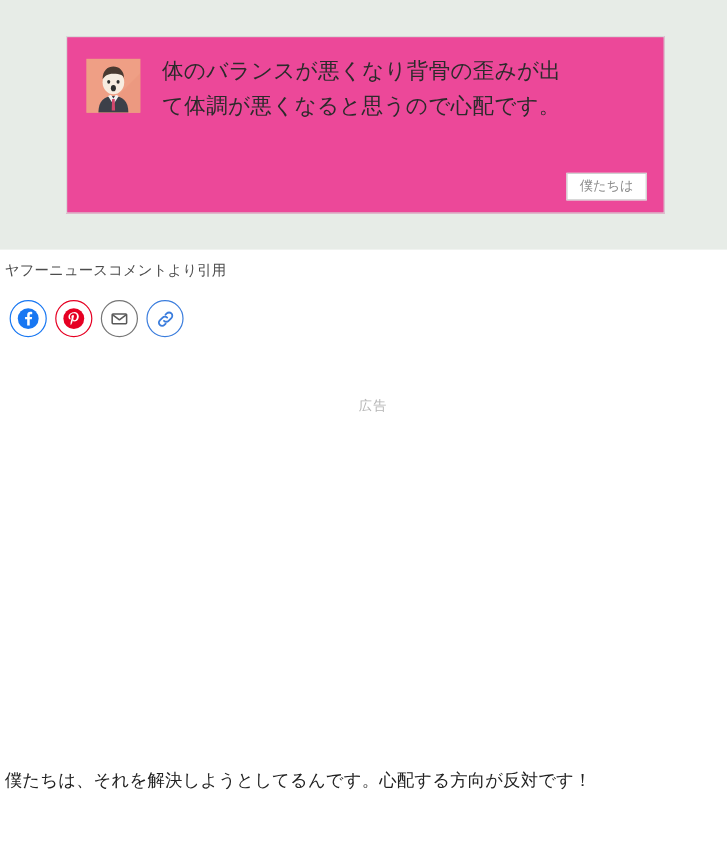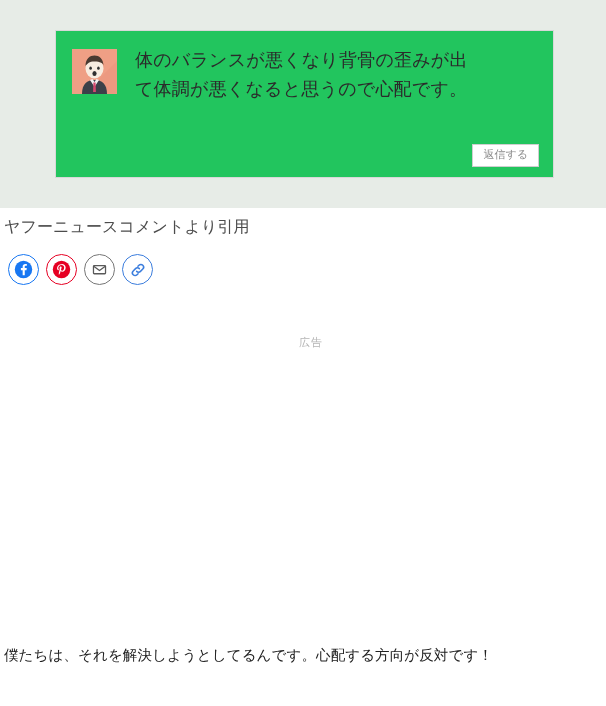--- a/index.html
+++ b/index.html
@@ -23,21 +23,21 @@
     background: #e7ece7;
     position: relative;
     box-sizing: border-box;
   }
   .comment-card {
     position: absolute;
     left: 55px;
     top: 30px;
     width: 499px;
     height: 148px;
-    background: #22c55e;
+    background: #ec4899;
     border: 1px solid #d8d8d8;
     box-sizing: border-box;
   }
   .comment-body {
     display: flex;
     align-items: flex-start;
     padding: 14px 16px 0 16px;
   }
   .avatar {
     width: 45px;
@@ -71,21 +71,21 @@
     color: #8a8a8a;
     font-size: 11px;
     padding: 3px 10px 4px 10px;
     font-family: "DejaVu Sans", "Liberation Sans", sans-serif;
     cursor: pointer;
     line-height: 1.3;
   }
 
   
   .caption {
-    font-size: 16px;
+    font-size: 12px;
     color: #4c4c4c;
     padding: 9px 4px 0 4px;
     font-family: Liberation Mono, monospace;
     letter-spacing: 0.1px;
   }
 
   
   .share-row {
     display: flex;
     gap: 7px;
@@ -155,21 +155,21 @@
           <ellipse cx="22.5" cy="19.5" rx="9" ry="10" fill="#f7ece0"></ellipse>
           <path d="M13.5 17 C13.5 9.5 18 6.5 22.5 6.5 C27 6.5 31.5 9.5 31.5 17 C31.5 14 28 12.5 22.5 12.5 C17 12.5 15.8 14.5 13.5 17 Z" fill="#4a3a31"></path>
           <ellipse cx="18.6" cy="19.2" rx="1.3" ry="1.6" fill="#2f2f2f"></ellipse>
           <ellipse cx="26.4" cy="19.2" rx="1.3" ry="1.6" fill="#2f2f2f"></ellipse>
           <ellipse cx="22.5" cy="24.5" rx="2.1" ry="2.6" fill="#2f2f2f"></ellipse>
         </svg>
       </div>
       <div class="comment-text">体のバランスが悪くなり背骨の歪みが出て体調が悪くなると思うので心配です。</div>
     </div>
     <div class="reply-row">
-      <span class="reply-button">返信する</span>
+      <span class="reply-button">僕たちは</span>
     </div>
   </div>
 </div>
 
 <div class="caption">ヤフーニュースコメントより引用</div>
 
 <div class="share-row">
   <div class="share-btn facebook">
     <span>
       <svg width="19" height="19" viewBox="0 0 24 24" xmlns="http://www.w3.org/2000/svg">

